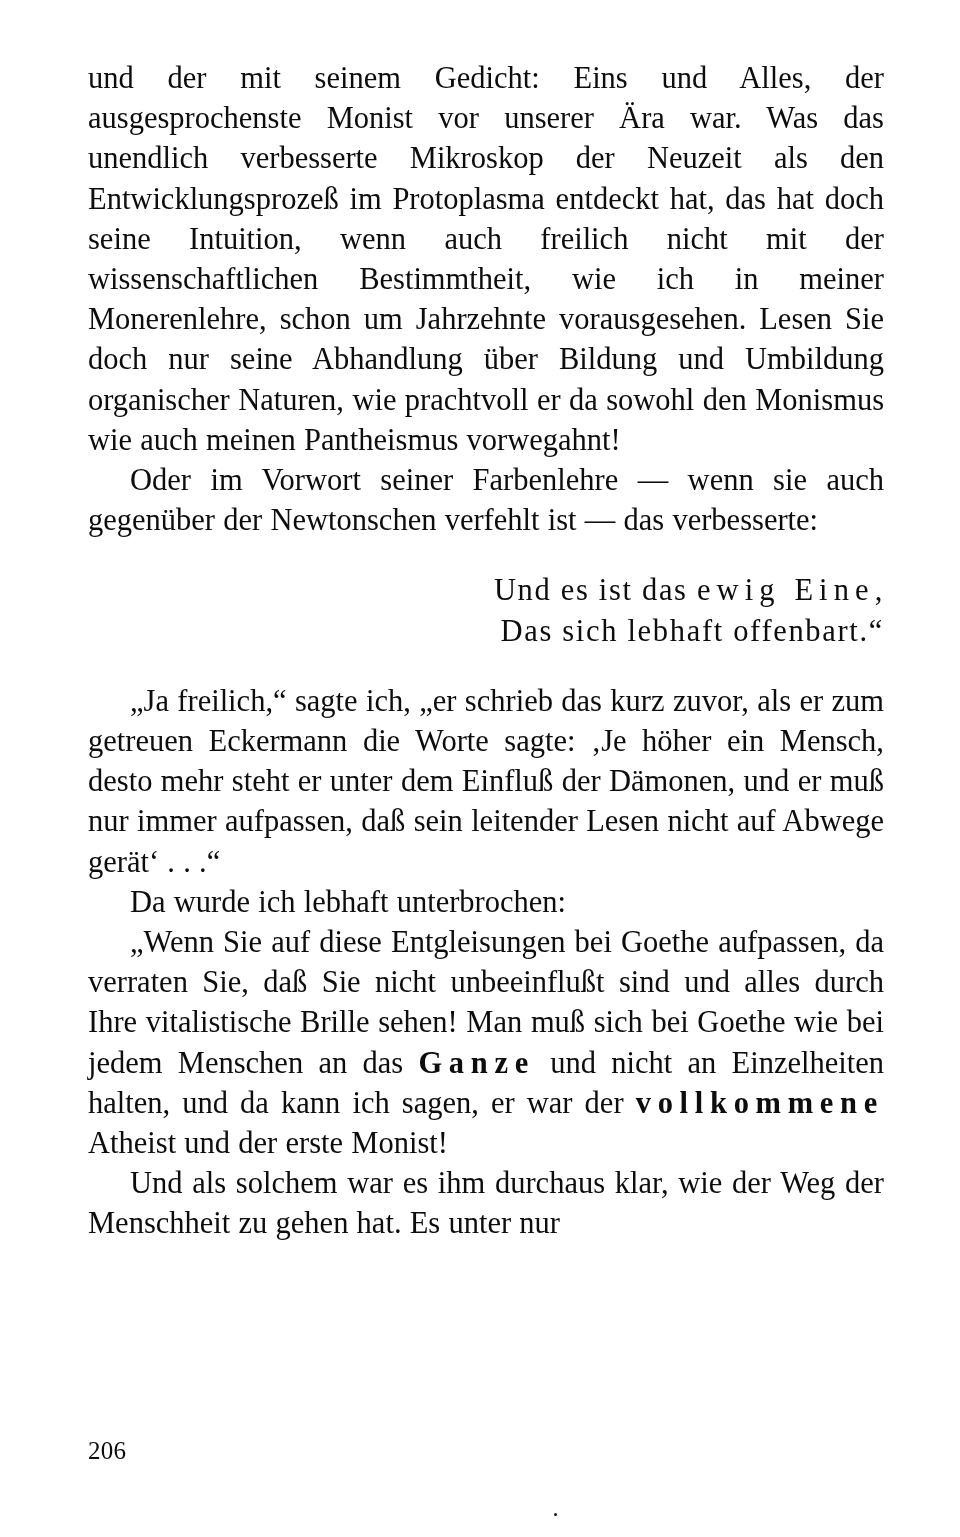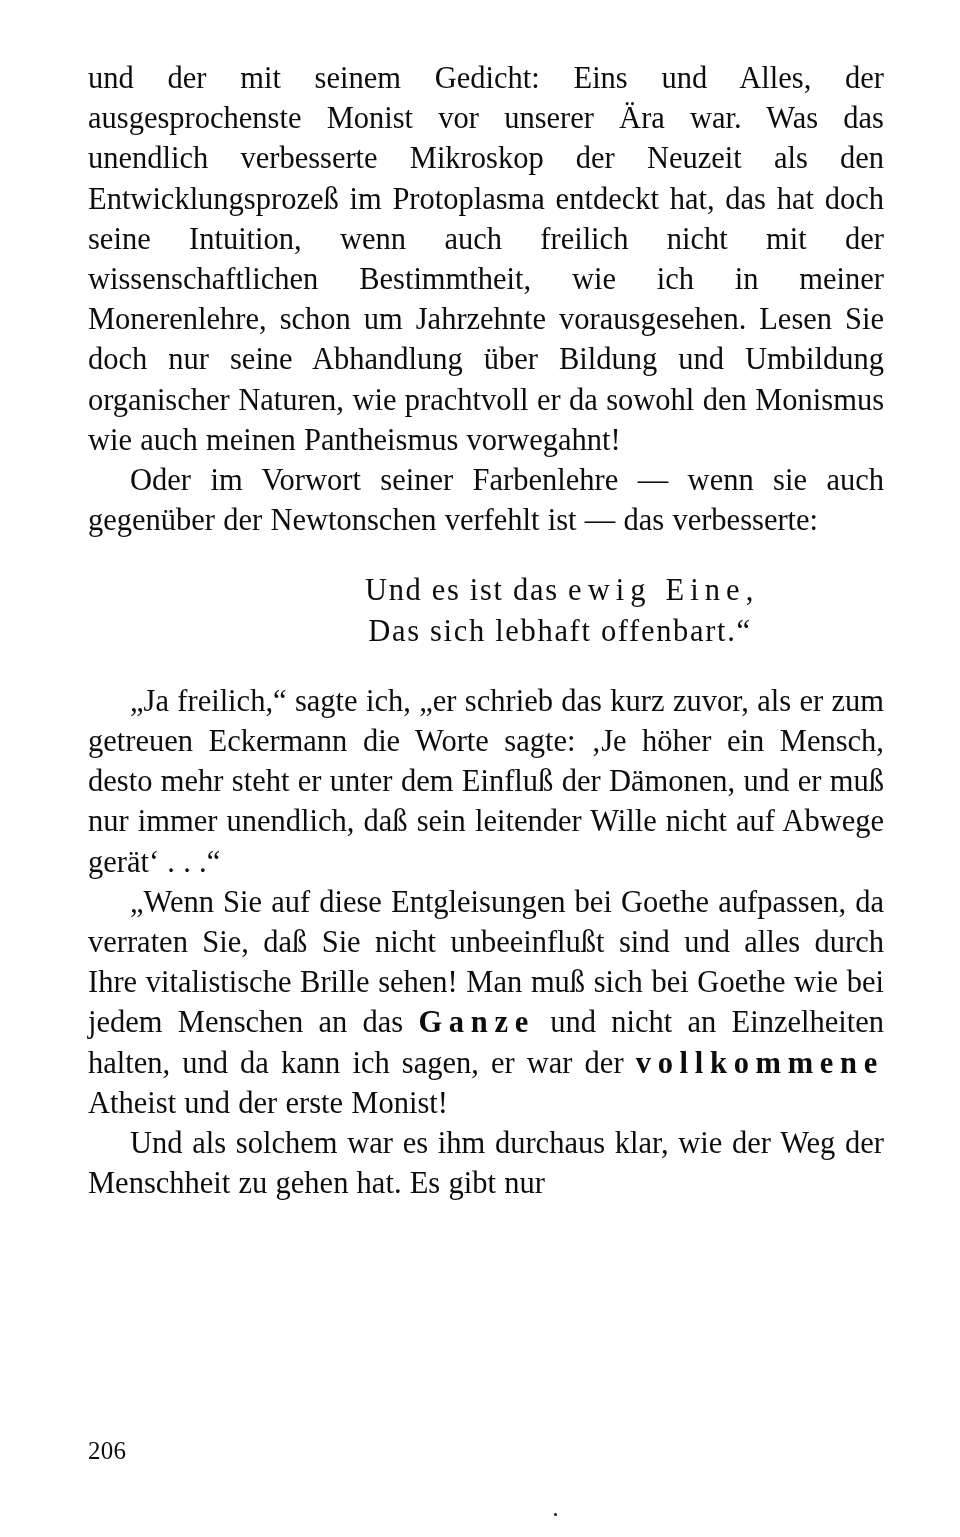--- a/index.html
+++ b/index.html
@@ -37,21 +37,21 @@
   }
   .sp {
     letter-spacing: 0.22em;
     font-weight: bold;
   }
   .verse {
     margin: 0;
     padding-left: 148px;
     font-size: 30.5px;
     line-height: 40.2px;
-    text-align: center;
+    text-align: right;
     letter-spacing: 0.055em;
   }
   .verse .emph {
     letter-spacing: 0.20em;
   }
   .gap-before-verse { height: 30px; }
   .gap-after-verse  { height: 30px; }
 
   .folio {
     position: absolute;
@@ -84,26 +84,27 @@
 
     <div class="gap-before-verse"></div>
 
     <div class="verse">
       <div><span>Und es ist das </span><span class="emph">ewig Eine</span><span>,</span></div>
       <div>Das sich lebhaft offenbart.“</div>
     </div>
 
     <div class="gap-after-verse"></div>
 
-    <p class="para indent">„Ja freilich,“ sagte ich, „er schrieb das kurz zuvor, als er zum getreuen Eckermann die Worte sagte: ‚Je höher ein Mensch, desto mehr steht er unter dem Einfluß der Dämonen, und er muß nur immer unendlich, daß sein leitender Wille nicht auf Abwege gerät‘ . . .“</p>
+    <p class="para indent">„Ja freilich,“ sagte ich, „er schrieb das kurz zuvor, als er zum getreuen Eckermann die Worte sagte: ‚Je höher ein Mensch, desto mehr steht er unter dem Einfluß der Dämonen, und er muß nur immer aufpassen, daß sein leitender Lesen nicht auf Abwege gerät‘ . . .“</p>
 
+    <p class="para indent">Da wurde ich lebhaft unterbrochen:</p>
 
     <p class="para indent"><span>„Wenn Sie auf diese Entgleisungen bei Goethe aufpassen, da verraten Sie, daß Sie nicht unbeeinflußt sind und alles durch Ihre vitalistische Brille sehen! Man muß sich bei Goethe wie bei jedem Menschen an das </span><span class="sp">Ganze</span><span> und nicht an Einzelheiten halten, und da kann ich sagen, er war der </span><span class="sp">vollkommene</span><span> Atheist und der erste Monist!</span></p>
 
-    <p class="para indent">Und als solchem war es ihm durchaus klar, wie der Weg der Menschheit zu gehen hat. Es gibt nur</p>
+    <p class="para indent">Und als solchem war es ihm durchaus klar, wie der Weg der Menschheit zu gehen hat. Es unter nur</p>
 
   </div>
 
   <div class="folio">206</div>
 
   <div class="speck"></div>
 
 </div>
 
 </body></html>

